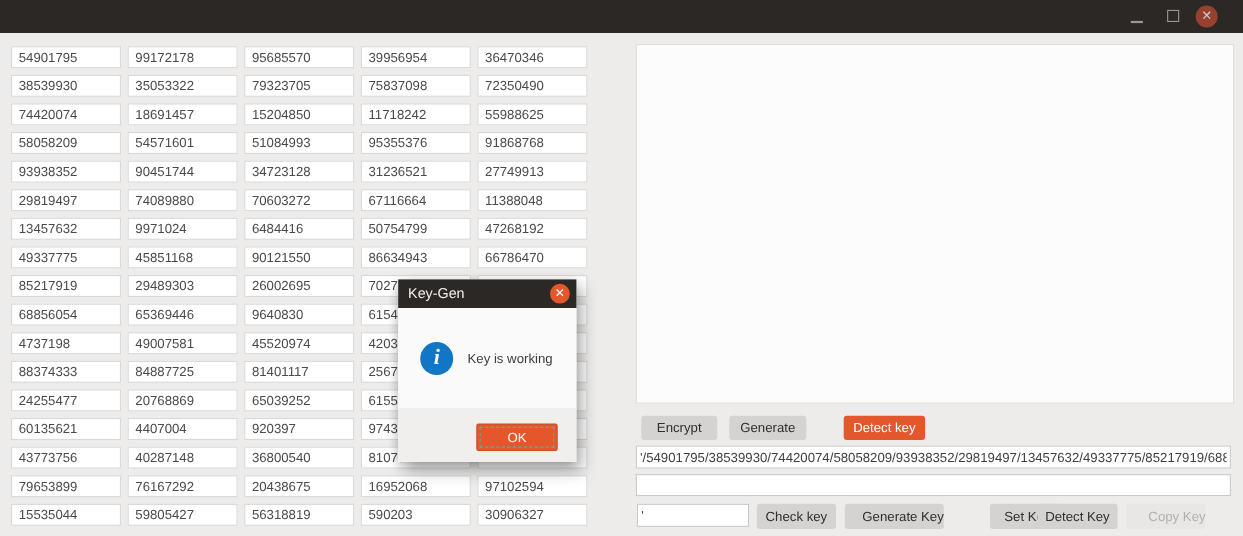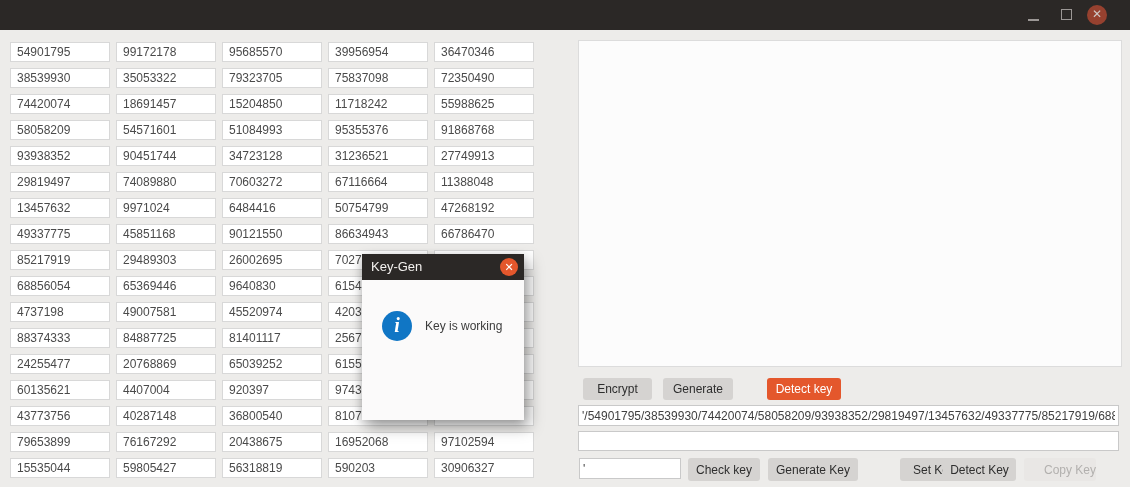--- a/index.html
+++ b/index.html
@@ -100,21 +100,21 @@
     outline: none;
     white-space: nowrap; overflow: hidden;
   }
   #key-display { left: 578px; top: 405px; width: 541px; height: 21px; }
   #key-input   { left: 578px; top: 431px; width: 541px; height: 20px; }
   #key-small   { left: 579px; top: 458px; width: 102px; height: 21px; }
   #btn-encrypt  { left: 583px; top: 378px; width: 69px; }
   #btn-decrypt  { left: 663px; top: 378px; width: 70px; }
   #btn-checkkey { left: 767px; top: 378px; width: 74px; }
   #btn-clean    { left: 688px; top: 458px; width: 72px; height: 23px; }
-  #btn-generate { left: 768px; top: 458px; width: 90px; height: 23px; }
+  #btn-generate { left: 768px; top: 458px; width: 90px; height: 23px; text-align: right; }
   #btn-setkey   { left: 900px; top: 458px; width: 68px; height: 23px; }
   #btn-detect   { left: 943px; top: 458px; width: 73px; height: 23px; text-align: center; }
   #btn-copy     { left: 1024px; top: 458px; width: 72px; height: 23px; text-align: right; }
   
   .dialog {
     position: absolute; left: 362px; top: 254px;
     width: 162px; height: 166px;
     background: #fbfafa;
     box-shadow: 5px 7px 14px rgba(0,0,0,0.35), -2px 2px 8px rgba(0,0,0,0.15);
   }
@@ -289,15 +289,18 @@
 
   <div class="dialog">
     <div class="dialog-titlebar">
       <span class="dialog-title">Key-Gen</span>
       <div class="dialog-close">✕</div>
     </div>
     <div class="dialog-body">
       <div class="info-icon">i</div>
       <span class="dialog-message">Key is working</span>
     </div>
+    <div class="dialog-footer">
+      <button class="ok-button">OK</button>
+    </div>
   </div>
 
 </div>
 
 </body></html>

